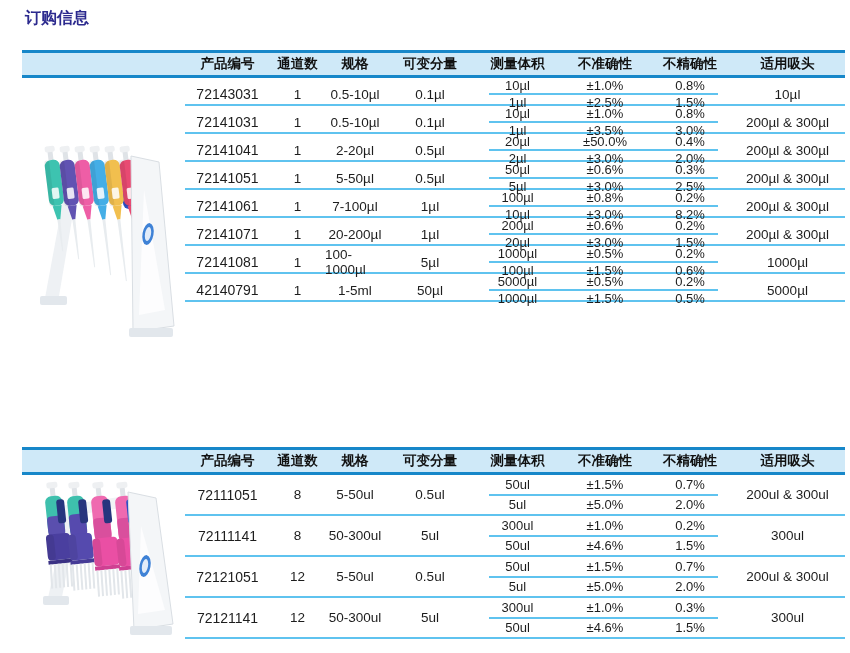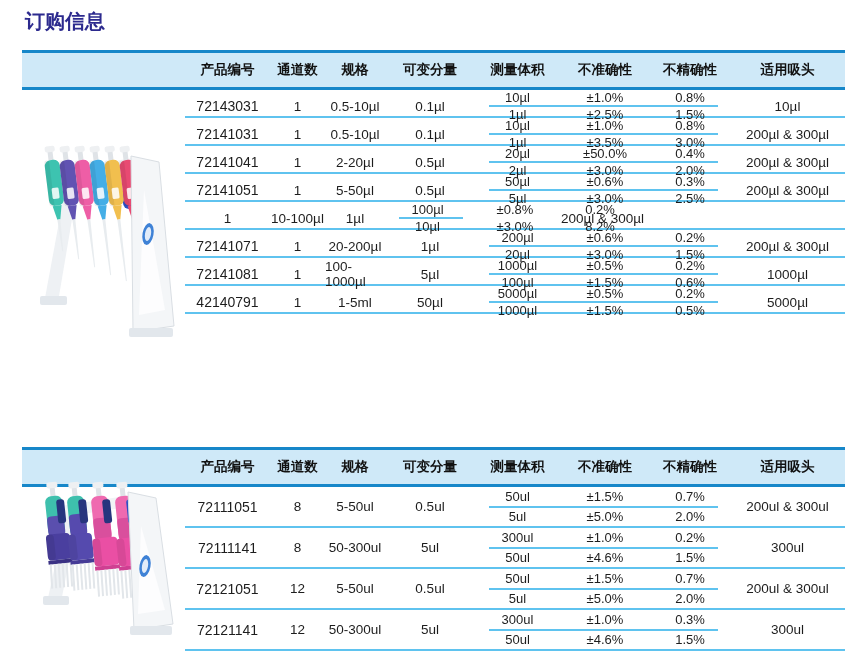--- a/index.html
+++ b/index.html
@@ -6,24 +6,24 @@
     --accent-dark:#1787c9;
     --accent-light:#5fc3ef;
     --header-bg:#cfe9f8;
     --title-color:#2c2a8e;
     --text:#1d1d1d;
   }
   *{margin:0;padding:0;box-sizing:border-box;}
   html,body{width:850px;height:653px;background:#ffffff;overflow:hidden;
     font-family:"Liberation Sans","DejaVu Sans",sans-serif;color:var(--text);}
   .page{position:relative;width:850px;height:653px;background:#fff;}
-  .page-title{position:absolute;top:8px;left:25px;font-size:20px;font-weight:bold;color:var(--title-color);}
+  .page-title{position:absolute;top:8px;left:25px;font-size:16px;font-weight:bold;color:var(--title-color);}
   .ptable{position:absolute;left:22px;width:823px;}
   .thead{display:grid;grid-template-columns:85px 55px 60px 90px 85px 90px 80px 115px;
-    padding-left:163px;height:40px;background:var(--header-bg);
+    padding-left:163px;height:28px;background:var(--header-bg);
     border-top:3px solid var(--accent-dark);border-bottom:3px solid var(--accent-dark);}
   .hcell{display:flex;align-items:center;justify-content:center;font-size:13.5px;font-weight:bold;color:#111;}
   .tbody{margin-left:163px;width:660px;}
   .prow{display:grid;grid-template-columns:85px 55px 60px 90px 255px 115px;
     height:28px;border-bottom:2px solid var(--accent-light);}
   .t2 .prow{height:41px;}
   .cell{display:flex;align-items:center;justify-content:center;font-size:13.5px;}
   .cell.pn{font-size:14px;}
   .mid{display:flex;flex-direction:column;}
   .subrow{flex:1;display:grid;grid-template-columns:85px 90px 80px;}
@@ -126,22 +126,23 @@
             <div class="subdiv"></div>
             <div class="subrow">
               <div class="scell">5µl</div>
               <div class="scell">±3.0%</div>
               <div class="scell">2.5%</div>
             </div>
           </div>
           <div class="cell tips">200µl &amp; 300µl</div>
         </div>
         <div class="prow">
-          <div class="cell">1</div>
-          <div class="cell">10-100µl</div>
+          <div class="cell pn">72141061</div>
+          <div class="cell">1</div>
+          <div class="cell">7-100µl</div>
           <div class="cell">1µl</div>
           <div class="mid">
             <div class="subrow">
               <div class="scell">100µl</div>
               <div class="scell">±0.8%</div>
               <div class="scell">0.2%</div>
             </div>
             <div class="subdiv"></div>
             <div class="subrow">
               <div class="scell">10µl</div>

